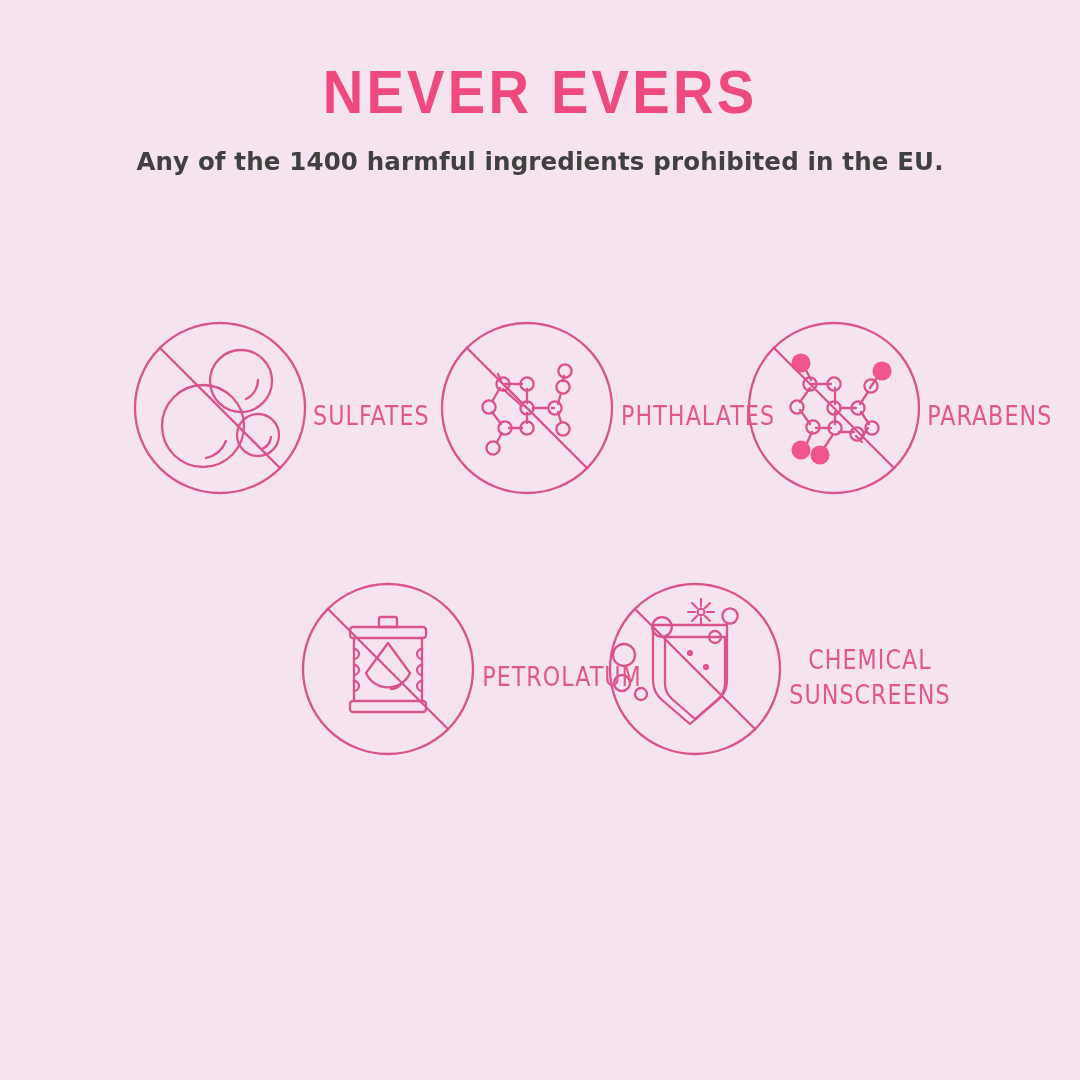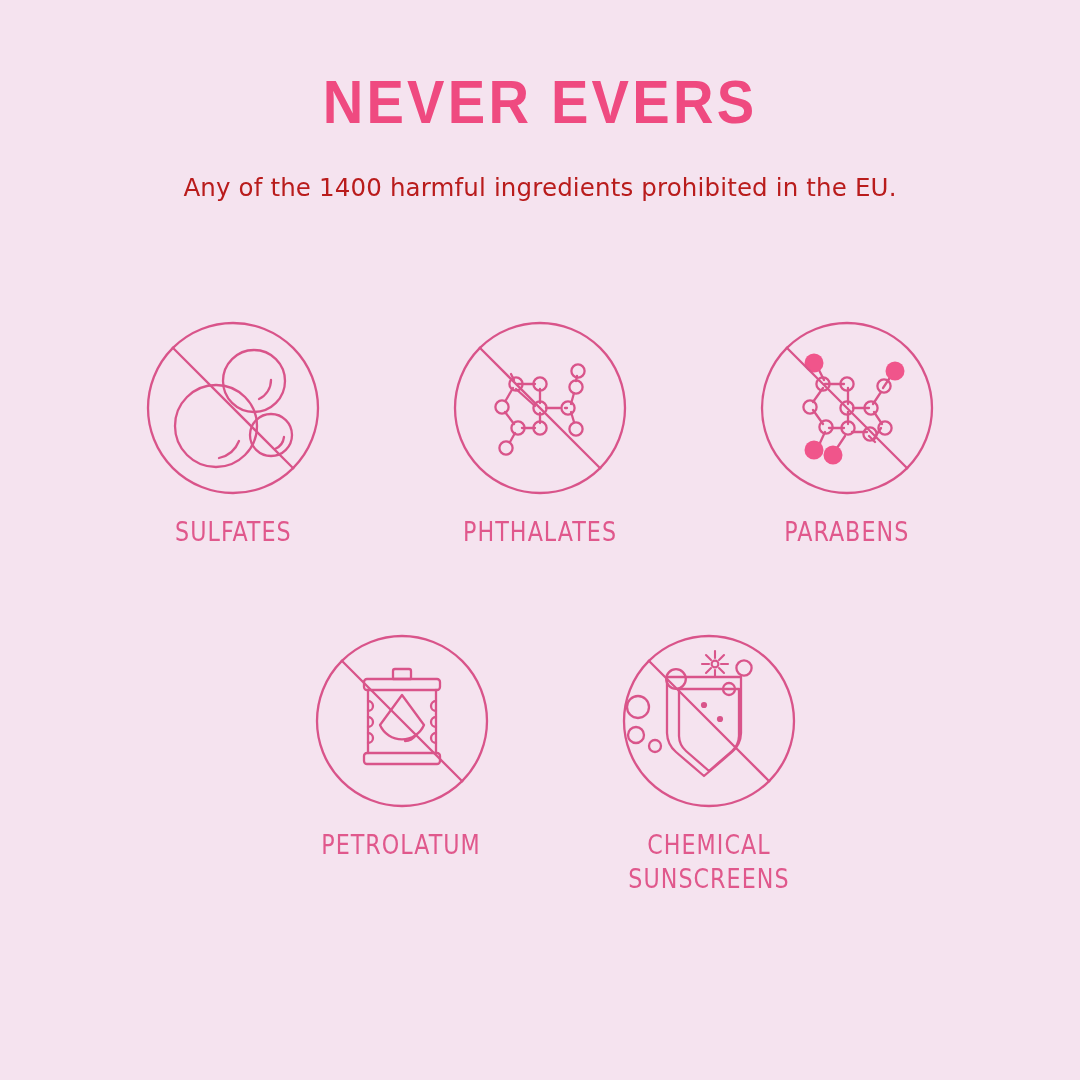--- a/index.html
+++ b/index.html
@@ -18,44 +18,44 @@
     position: relative;
     width: 1080px;
     height: 1080px;
     background: #f5e3ef;
     box-sizing: border-box;
   }
 
   
   #header {
     position: absolute;
-    top: 72px;
+    top: 62px;
     left: 0;
     width: 1080px;
     text-align: center;
   }
   #title {
     font-family: "Liberation Sans Narrow", "Liberation Sans", sans-serif;
     font-size: 61px;
     font-weight: 700;
     letter-spacing: 3.5px;
     color: #ef4a80;
     line-height: 1.0;
     margin: 0;
     transform: scaleX(0.92);
     transform-origin: center;
   }
   #subtitle {
-    margin: 16px;
+    margin: 0;
     padding-top: 27px;
     font-family: "DejaVu Sans", sans-serif;
     font-size: 24.5px;
-    font-weight: 400;
+    font-weight: 700;
     letter-spacing: 0.15px;
-    color: #b91c1c;
+    color: #404040;
     line-height: 1.0;
   }
 
   
   #grid {
     position: absolute;
     top: 318px;
     left: 0;
     width: 1080px;
   }
@@ -63,21 +63,21 @@
     display: flex;
     justify-content: center;
     align-items: flex-start;
   }
   .row-1 { gap: 100px; }
   .row-2 { gap: 100px; margin-top: 81px; padding-left: 30px; }
 
   .item {
     width: 207px;
     display: flex;
-    flex-direction: column;
+    flex-direction: row;
     align-items: center;
   }
   .icon-wrap {
     width: 180px;
     height: 180px;
     display: block;
   }
   .icon-wrap svg {
     display: block;
     width: 180px;

